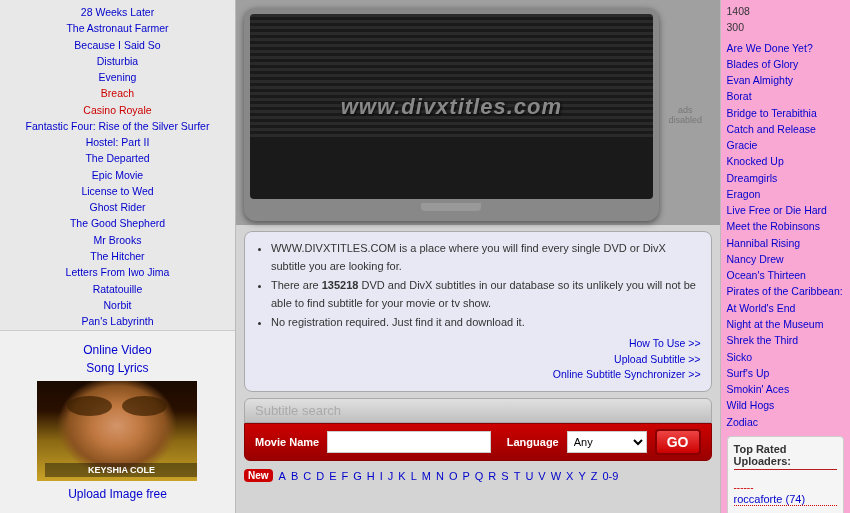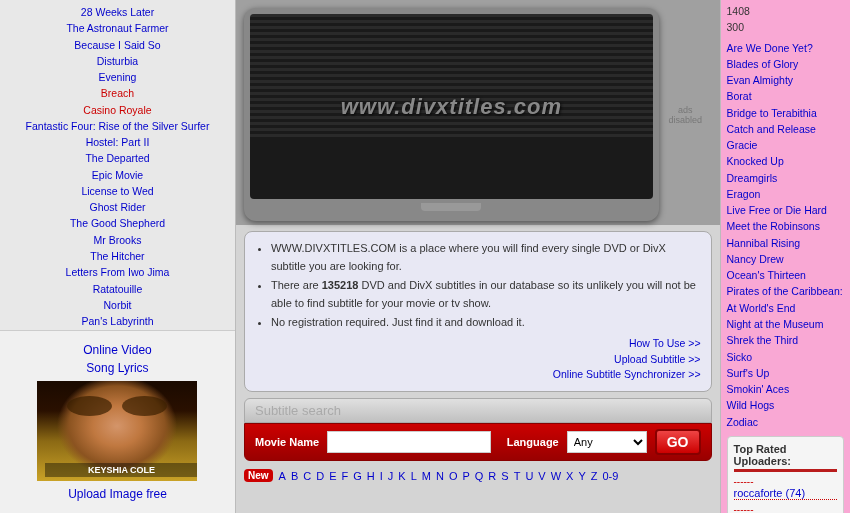--- a/index.html
+++ b/index.html
@@ -362,22 +362,22 @@
       border: 1px solid #ccc;
       border-radius: 4px;
       margin-top: 6px;
       padding: 6px;
     }
 
     .top-rated-title {
       font-weight: bold;
       font-size: 11px;
       color: #333;
-      border-bottom: 3px solid #b91c1c;
-      margin-bottom: 4px;
+      border-bottom: 1px solid #b91c1c;
+      margin-bottom: 12px;
       padding-bottom: 2px;
     }
 
     .uploader-item {
       margin: 4px 0;
     }
 
     .uploader-dots {
       color: #cc0000;
       font-size: 10px;

